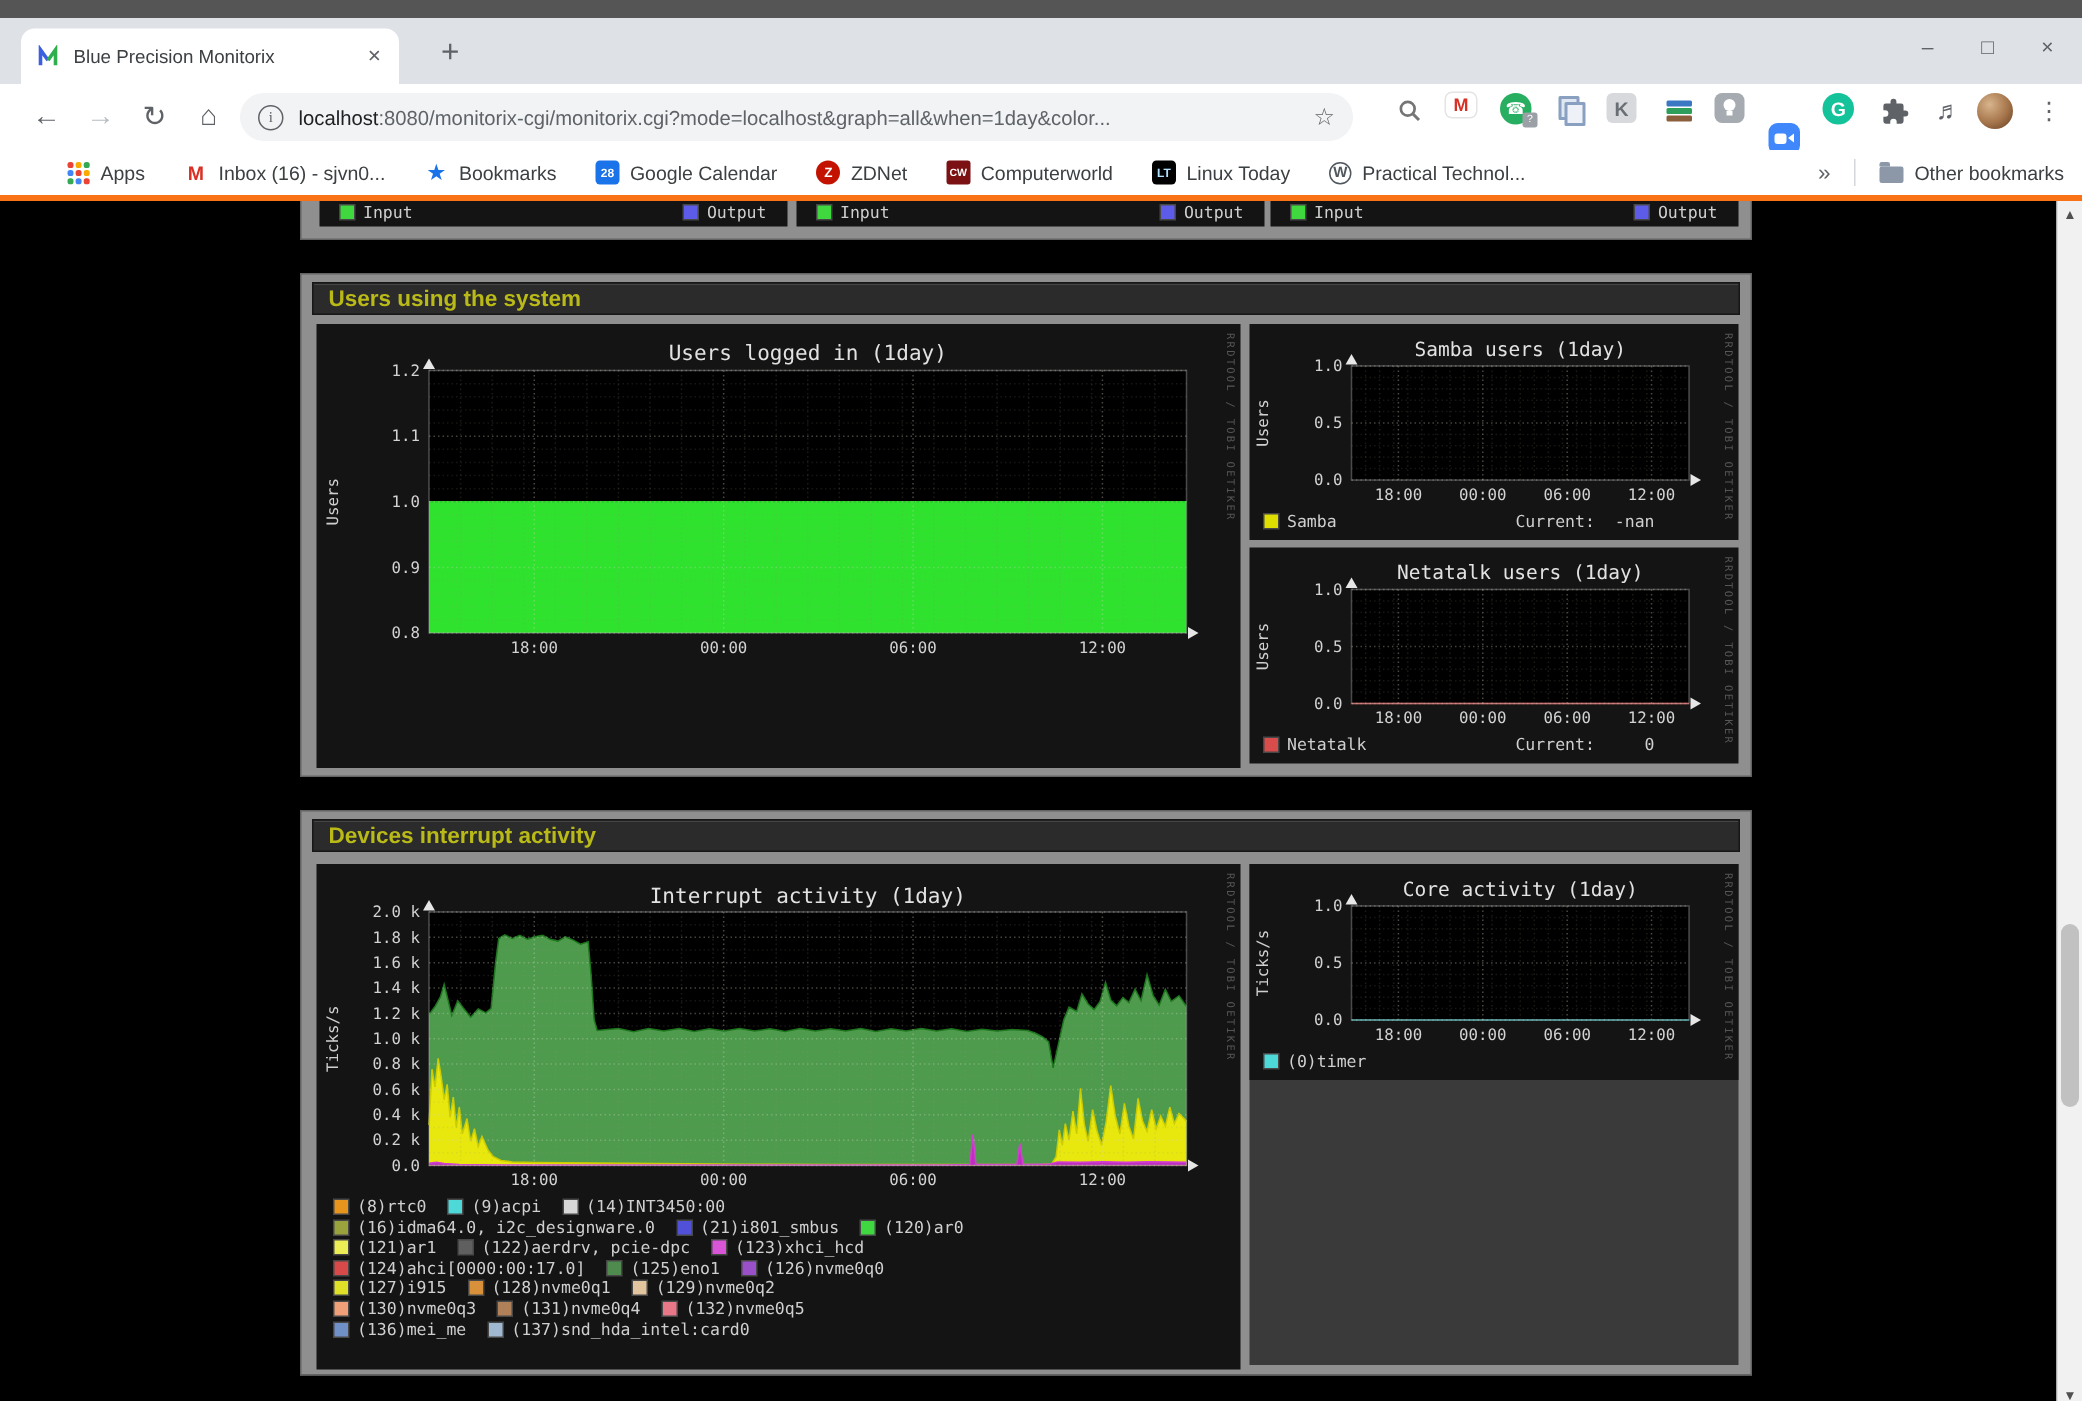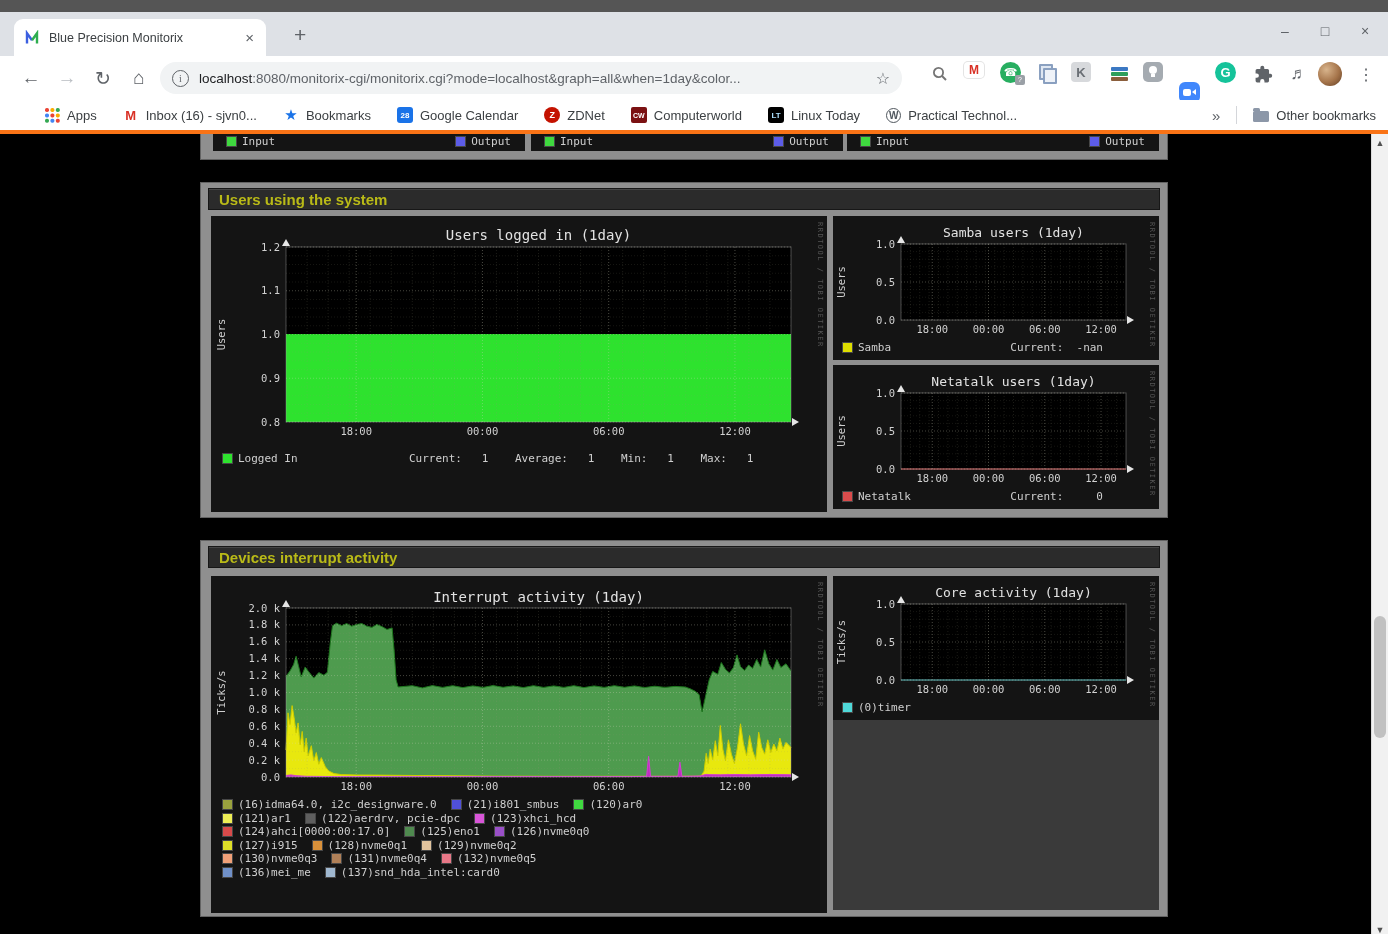--- a/index.html
+++ b/index.html
@@ -290,24 +290,20 @@
             <text x="69" y="122" text-anchor="end" font-size="10.5" fill="#d2d2d2">1.0</text>
             <text x="69" y="78.24999999999994" text-anchor="end" font-size="10.5" fill="#d2d2d2">1.1</text>
             <text x="69" y="34.5" text-anchor="end" font-size="10.5" fill="#d2d2d2">1.2</text>
             <text x="145.195" y="219" text-anchor="middle" font-size="10.5" fill="#d2d2d2">18:00</text>
             <text x="271.445" y="219" text-anchor="middle" font-size="10.5" fill="#d2d2d2">00:00</text>
             <text x="397.695" y="219" text-anchor="middle" font-size="10.5" fill="#d2d2d2">06:00</text>
             <text x="523.9449999999999" y="219" text-anchor="middle" font-size="10.5" fill="#d2d2d2">12:00</text>
             <text x="327.5" y="24" text-anchor="middle" font-size="14" fill="#e2e2e2">Users logged in  (1day)</text>
             <text x="0" y="0" text-anchor="middle" font-size="10.5" fill="#cfcfcf" transform="translate(14,118.5) rotate(-90)">Users</text>
           </svg>
-        <div class="glegend" style="top: 236px;">
-            <div class="lrow"><span class="litem"><span class="sq" style="background: rgb(46, 226, 46);"></span>Logged In</span></div>
-            <span class="lstats" style="left: 186px;">Current:   1    Average:   1    Min:   1    Max:   1</span>
-          </div>
         <div class="watermark">RRDTOOL / TOBI OETIKER</div>
       </div>
       <div class="rcell" style="left:632px;top:33px;width:326px;height:296px;">
         <div class="gpanel" style="left:0;top:0;width:326px;height:144px;">
           <svg width="326" height="122" font-family="&quot;DejaVu Sans Mono&quot;,monospace">
               <rect x="68" y="28" width="225" height="76" fill="#000"></rect>
               <line x1="77.375" y1="28" x2="77.375" y2="104" stroke="rgba(150,150,120,0.18)" stroke-dasharray="1,2"></line>
               <line x1="86.75" y1="28" x2="86.75" y2="104" stroke="rgba(150,150,120,0.18)" stroke-dasharray="1,2"></line>
               <line x1="96.125" y1="28" x2="96.125" y2="104" stroke="rgba(150,150,120,0.18)" stroke-dasharray="1,2"></line>
               <line x1="105.5" y1="28" x2="105.5" y2="104" stroke="rgba(150,150,120,0.18)" stroke-dasharray="1,2"></line>
@@ -502,20 +498,21 @@
             <text x="69" y="52.400000000000006" text-anchor="end" font-size="10.5" fill="#d2d2d2">1.8 k</text>
             <text x="69" y="35.5" text-anchor="end" font-size="10.5" fill="#d2d2d2">2.0 k</text>
             <text x="145.195" y="214" text-anchor="middle" font-size="10.5" fill="#d2d2d2">18:00</text>
             <text x="271.445" y="214" text-anchor="middle" font-size="10.5" fill="#d2d2d2">00:00</text>
             <text x="397.695" y="214" text-anchor="middle" font-size="10.5" fill="#d2d2d2">06:00</text>
             <text x="523.9449999999999" y="214" text-anchor="middle" font-size="10.5" fill="#d2d2d2">12:00</text>
             <text x="327.5" y="26" text-anchor="middle" font-size="14" fill="#e2e2e2">Interrupt activity  (1day)</text>
             <text x="0" y="0" text-anchor="middle" font-size="10.5" fill="#cfcfcf" transform="translate(14,116.5) rotate(-90)">Ticks/s</text>
           </svg>
         <div class="glegend" style="top: 222px;">
+            <div class="lrow"><span class="litem"><span class="sq" style="background: rgb(232, 149, 30);"></span>(8)rtc0</span><span class="litem"><span class="sq" style="background: rgb(79, 216, 216);"></span>(9)acpi</span><span class="litem"><span class="sq" style="background: rgb(216, 216, 216);"></span>(14)INT3450:00</span></div>
             <div class="lrow"><span class="litem"><span class="sq" style="background: rgb(154, 162, 62);"></span>(16)idma64.0, i2c_designware.0</span><span class="litem"><span class="sq" style="background: rgb(80, 80, 216);"></span>(21)i801_smbus</span><span class="litem"><span class="sq" style="background: rgb(64, 216, 64);"></span>(120)ar0</span></div>
             <div class="lrow"><span class="litem"><span class="sq" style="background: rgb(237, 237, 85);"></span>(121)ar1</span><span class="litem"><span class="sq" style="background: rgb(95, 95, 95);"></span>(122)aerdrv, pcie-dpc</span><span class="litem"><span class="sq" style="background: rgb(216, 85, 216);"></span>(123)xhci_hcd</span></div>
             <div class="lrow"><span class="litem"><span class="sq" style="background: rgb(216, 74, 74);"></span>(124)ahci[0000:00:17.0]</span><span class="litem"><span class="sq" style="background: rgb(79, 138, 79);"></span>(125)eno1</span><span class="litem"><span class="sq" style="background: rgb(154, 80, 200);"></span>(126)nvme0q0</span></div>
             <div class="lrow"><span class="litem"><span class="sq" style="background: rgb(224, 224, 40);"></span>(127)i915</span><span class="litem"><span class="sq" style="background: rgb(216, 144, 58);"></span>(128)nvme0q1</span><span class="litem"><span class="sq" style="background: rgb(226, 196, 158);"></span>(129)nvme0q2</span></div>
             <div class="lrow"><span class="litem"><span class="sq" style="background: rgb(240, 160, 120);"></span>(130)nvme0q3</span><span class="litem"><span class="sq" style="background: rgb(176, 128, 88);"></span>(131)nvme0q4</span><span class="litem"><span class="sq" style="background: rgb(232, 120, 136);"></span>(132)nvme0q5</span></div>
             <div class="lrow"><span class="litem"><span class="sq" style="background: rgb(112, 144, 200);"></span>(136)mei_me</span><span class="litem"><span class="sq" style="background: rgb(160, 184, 208);"></span>(137)snd_hda_intel:card0</span></div>
           </div>
         <div class="watermark">RRDTOOL / TOBI OETIKER</div>
       </div>
       <div class="rcell" style="left:632px;top:35px;width:326px;height:334px;background:#3a3a3a;">

